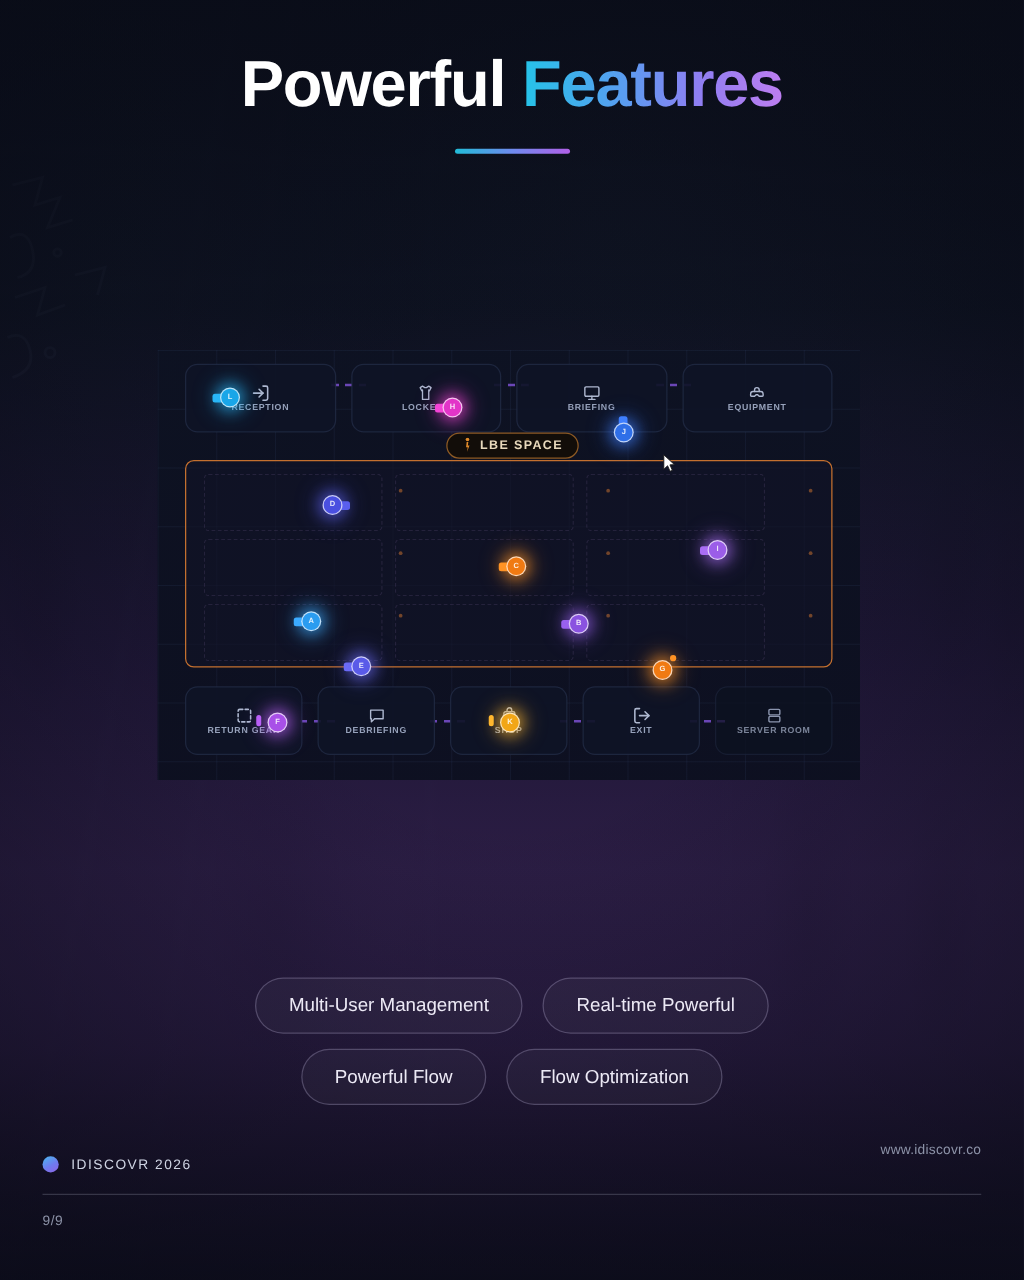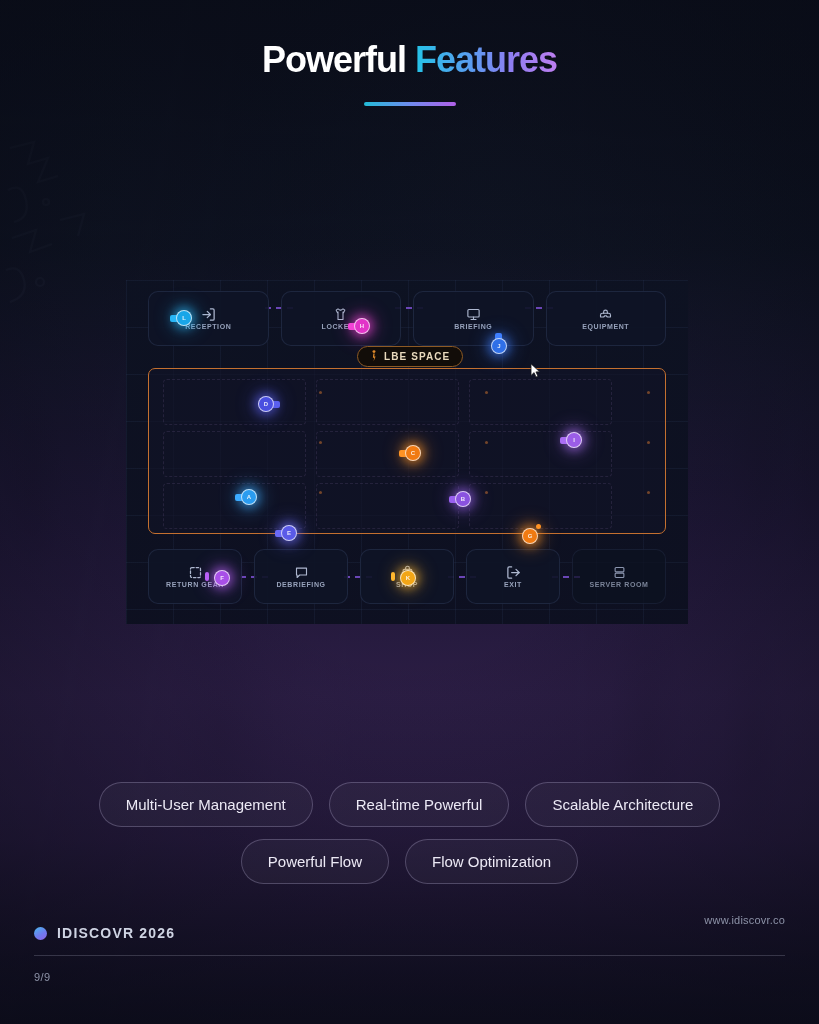--- a/index.html
+++ b/index.html
@@ -70,21 +70,21 @@
     position:absolute; inset:0;
     background:radial-gradient(ellipse 78% 62% at 50% 46%, transparent 30%, rgba(8,10,20,.55) 100%);
   }
 
   
   #content{ position:absolute; inset:0; }
 
   
   #title-block{ text-align:center; padding-top:40px; }
   #page-title{
-    font-size:36px; font-weight:bold; letter-spacing:-1px; line-height:1.1;
+    font-size:52px; font-weight:bold; letter-spacing:-1px; line-height:1.1;
   }
   .t-white{ color:#ffffff; }
   .t-grad{
     background:linear-gradient(90deg,#25c3e8 0%,#5b9bf0 40%,#8f7ef2 68%,#bd7ef0 100%);
     -webkit-background-clip:text; background-clip:text;
     -webkit-text-fill-color:transparent; color:transparent;
   }
   #title-underline{
     width:92px; height:4px; margin:22px auto 0; border-radius:3px;
     background:linear-gradient(90deg,#22bcd8 0%,#6f8bee 50%,#b160e8 100%);
@@ -206,21 +206,21 @@
   
   #brand{
     position:absolute; left:34px; top:925px;
     display:flex; align-items:center; gap:10px;
   }
   #brand-dot{
     width:13px; height:13px; border-radius:50%;
     background:linear-gradient(150deg,#49b9ee 0%,#6f7bee 55%,#8f63e6 100%);
   }
   #brand-name{
-    font-size:14px; font-weight:bold; letter-spacing:1.2px; color:#cfd4e3;
+    font-size:11px; font-weight:normal; letter-spacing:1.2px; color:#cfd4e3;
   }
   #footer-rule{
     position:absolute; left:34px; right:34px; top:955px;
     height:1px; background:rgba(190,195,215,.22);
   }
   #page-num{
     position:absolute; left:34px; top:971px;
     font-size:11px; color:#8d93a8; letter-spacing:.4px;
   }
   #site-url{
@@ -448,21 +448,20 @@
   <div id="mouse-cursor">
     <svg viewBox="0 0 12 18">
         <path d="M1 1 L1 14 L4.4 10.8 L6.6 15.8 L8.7 14.9 L6.5 10 L10.6 9.8 Z" fill="#ffffff" stroke="#1a1a1a" stroke-width=".8"></path>
       </svg>
   </div>
 
   <div id="features">
     <div class="pill-row">
       <div class="pill">Multi-User Management</div>
       <div class="pill">Real-time Powerful</div>
-      <div class="pill">Scalable Architecture</div>
     </div>
     <div class="pill-row">
       <div class="pill">Powerful Flow</div>
       <div class="pill">Flow Optimization</div>
     </div>
   </div>
 
   <div id="brand">
     <div id="brand-dot"></div>
     <div id="brand-name">IDISCOVR 2026</div>

